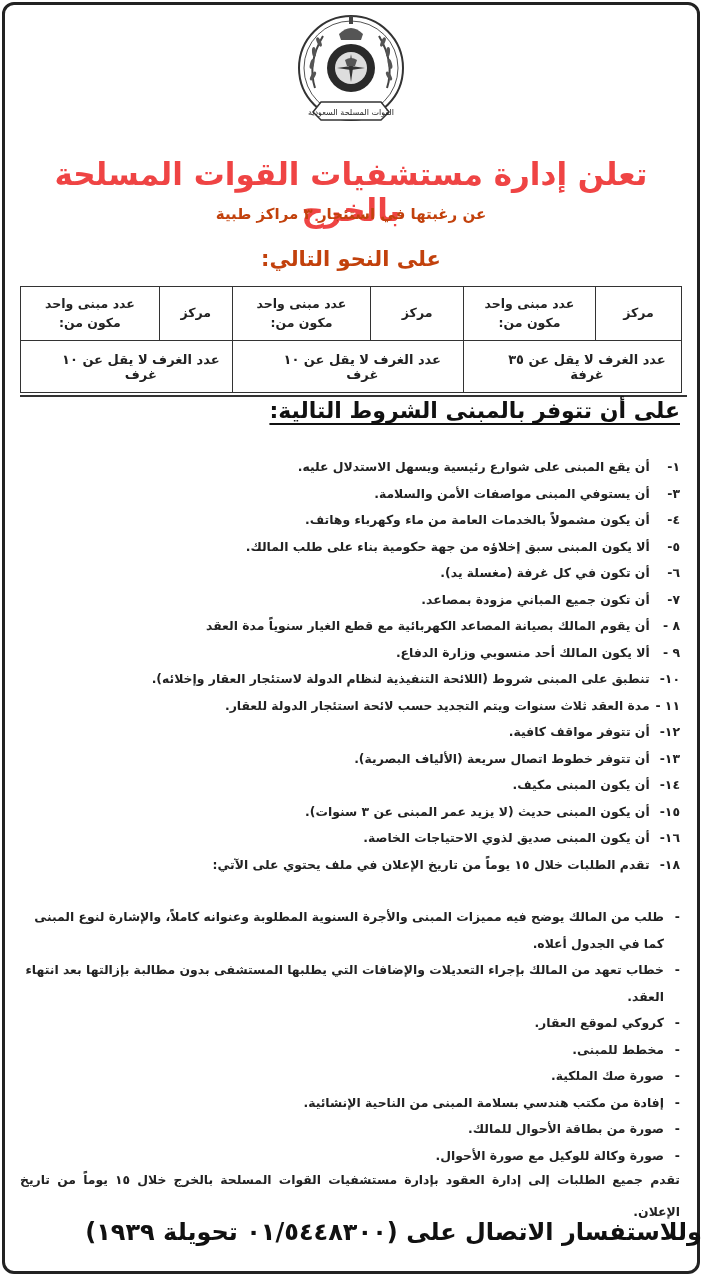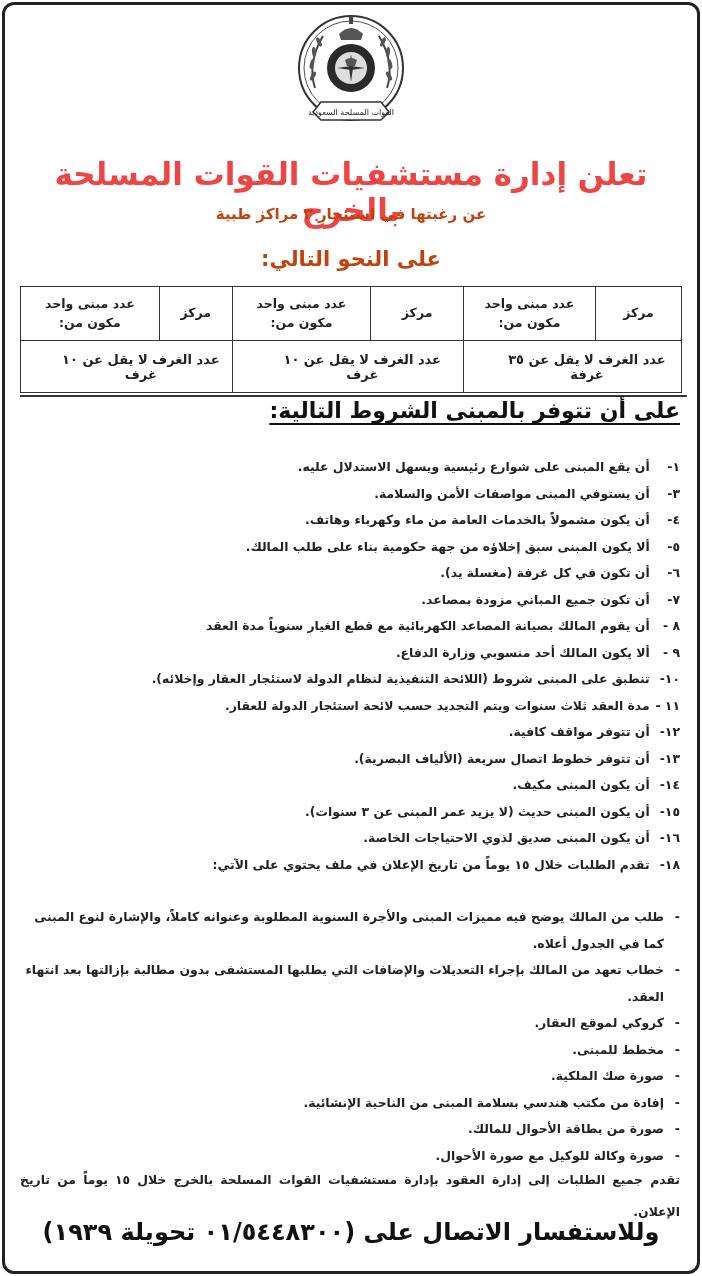--- a/index.html
+++ b/index.html
@@ -50,21 +50,21 @@
       position: absolute; top: 904px; right: 22px; width: 660px; list-style: none;
       font-size: 12.4px; font-weight: bold; color: #222;
     }
     .docs li { line-height: 26.5px; padding-right: 16px; position: relative; }
     .docs li .dash { position: absolute; right: 0; top: 0; }
     .closing {
       position: absolute; top: 1164px; right: 22px; width: 660px;
       font-size: 12.4px; font-weight: bold; line-height: 32px; color: #222; text-align: justify;
     }
     .contact {
-      position: absolute; top: 1218px; left: 0; right: 0; text-align: center;
+      position: absolute; top: 1218px; left: 0; right: 0; text-align: right;
       font-size: 24px; font-weight: bold; color: #111;
     }
   </style>
 </head>
 <body>
 
 <div class="frame"></div>
 
 <div class="emblem">
   <svg width="116" height="128" viewBox="0 0 116 128">

